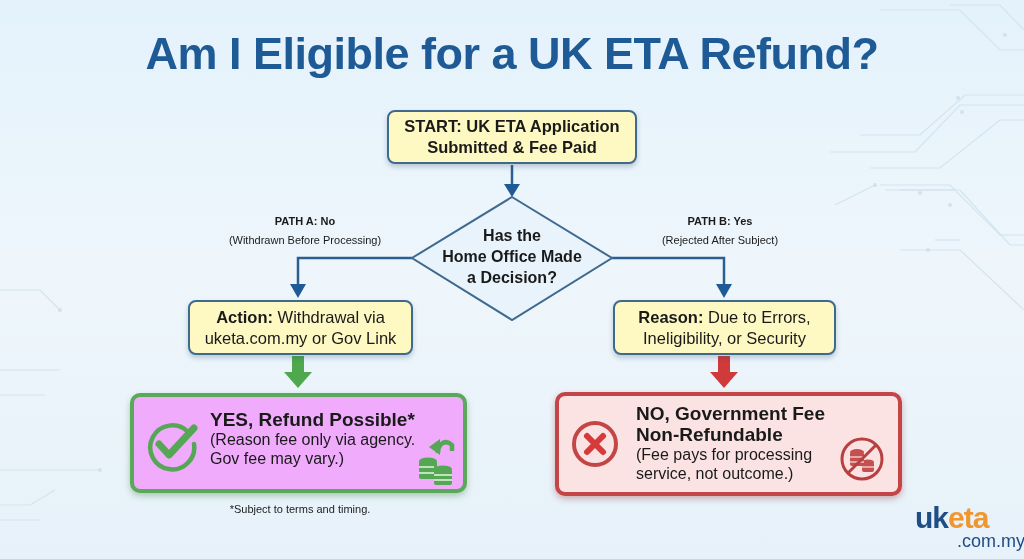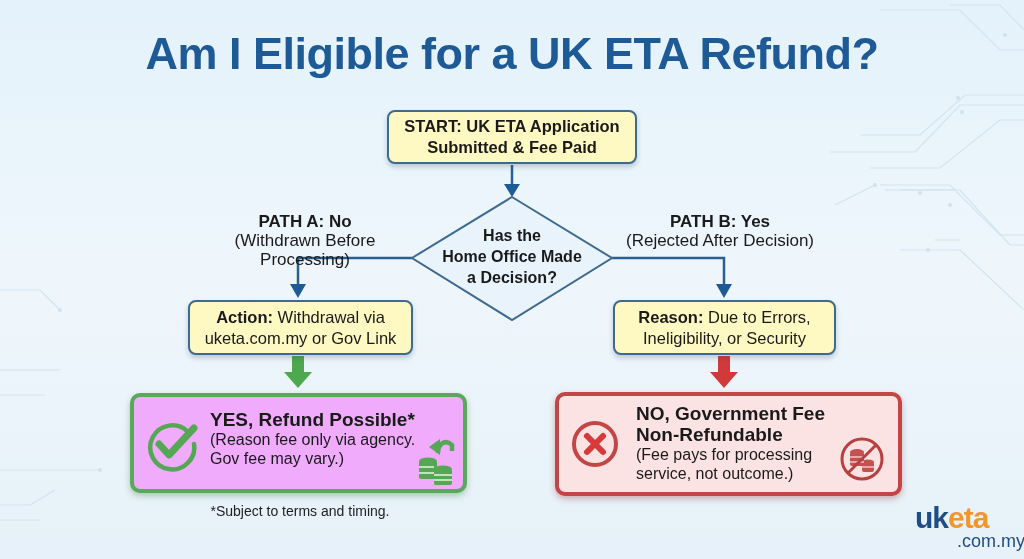--- a/index.html
+++ b/index.html
@@ -23,21 +23,21 @@
     text-align: center; font-size: 16.5px; line-height: 21px; color: #1a1a1a;
   }
   .box b { font-weight: 700; }
   .start { left: 387px; top: 110px; width: 250px; height: 54px; font-weight: 700; }
   .action { left: 188px; top: 300px; width: 225px; height: 55px; }
   .reason { left: 613px; top: 300px; width: 223px; height: 55px; }
   .diamond-text {
     position: absolute; left: 412px; top: 225px; width: 200px; text-align: center;
     font-weight: 700; font-size: 16px; line-height: 21px;
   }
-  .path-label { position: absolute; text-align: center; font-size: 17px; line-height: 19px; }
+  .path-label { position: absolute; text-align: center; font-size: 11px; line-height: 19px; }
   .path-label .head { font-weight: 700; }
   .path-a { left: 190px; top: 212px; width: 230px; }
   .path-b { left: 605px; top: 212px; width: 230px; }
   .result {
     position: absolute; border-radius: 10px; display: flex; align-items: center;
   }
   .result-yes {
     left: 130px; top: 393px; width: 337px; height: 100px;
     background: #f0abfc; border: 4px solid #5aa85a;
     box-shadow: 0 3px 6px rgba(60,120,60,0.35);
@@ -45,21 +45,21 @@
   .result-no {
     left: 555px; top: 392px; width: 347px; height: 104px;
     background: #fbe3e3; border: 4px solid #c44545;
     box-shadow: 0 3px 6px rgba(150,50,50,0.35);
   }
   .result-text { position: absolute; font-size: 16px; line-height: 19px; }
   .result-text .r-title { font-weight: 700; font-size: 19px; line-height: 21px; }
   .yes-text { left: 76px; top: 12px; width: 220px; }
   .no-text { left: 77px; top: 7px; width: 220px; }
   .icon { position: absolute; }
-  .footnote { position: absolute; left: 200px; top: 503px; width: 200px; text-align: center; font-size: 14px; color: #222; }
+  .footnote { position: absolute; left: 200px; top: 503px; width: 200px; text-align: center; font-size: 11px; color: #222; }
   .logo { position: absolute; left: 915px; top: 503px; width: 95px; }
   .logo .word { font-weight: 700; font-size: 30px; letter-spacing: -1px; line-height: 30px; }
   .logo .uk { color: #1f4d86; }
   .logo .eta { color: #f0962c; }
   .logo .dom { position: absolute; left: 42px; top: 28px; font-size: 18px; color: #1f4d86; font-weight: 400; }
   svg.lines { position: absolute; left: 0; top: 0; width: 1024px; height: 559px; }
 </style>
 </head>
 <body>
 
@@ -134,21 +134,21 @@
   <div>a Decision?</div>
 </div>
 
 <div class="path-label path-a">
   <div class="head">PATH A: No</div>
   <div>(Withdrawn Before Processing)</div>
 </div>
 
 <div class="path-label path-b">
   <div class="head">PATH B: Yes</div>
-  <div>(Rejected After Decision)</div>
+  <div>(Rejected After Subject)</div>
 </div>
 
 <div class="box action">
   <div><b>Action:</b> <span>Withdrawal via</span></div>
   <div>uketa.com.my or Gov Link</div>
 </div>
 
 <div class="box reason">
   <div><b>Reason:</b> <span>Due to Errors,</span></div>
   <div>Ineligibility, or Security</div>

